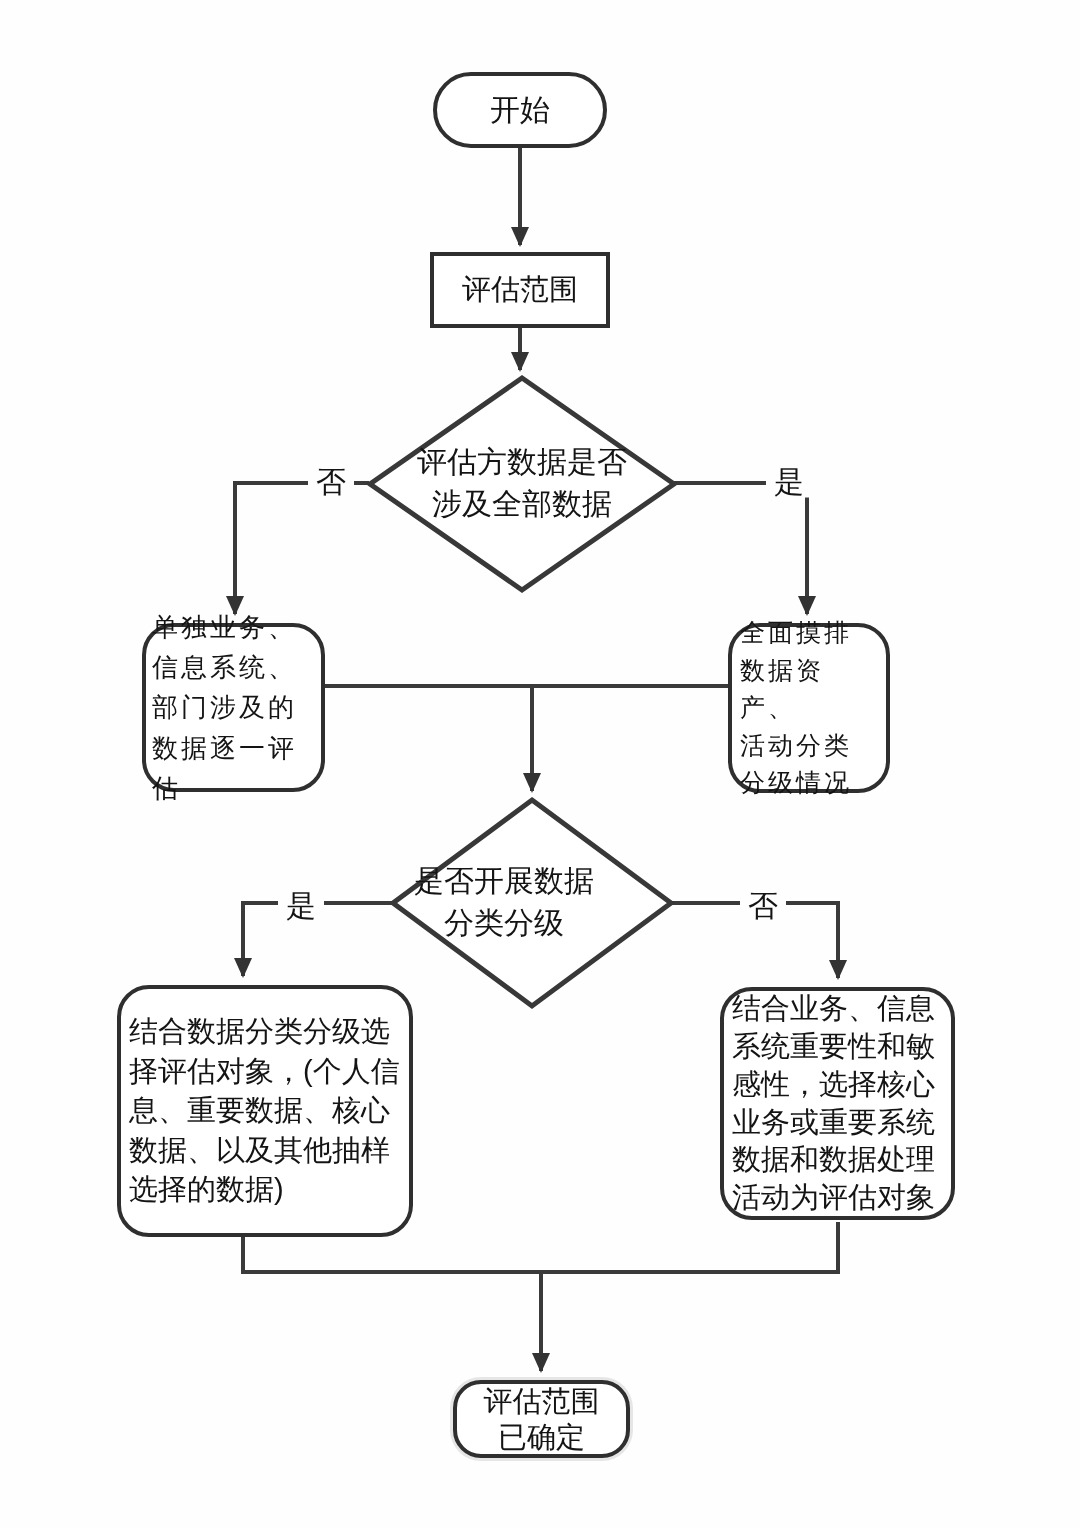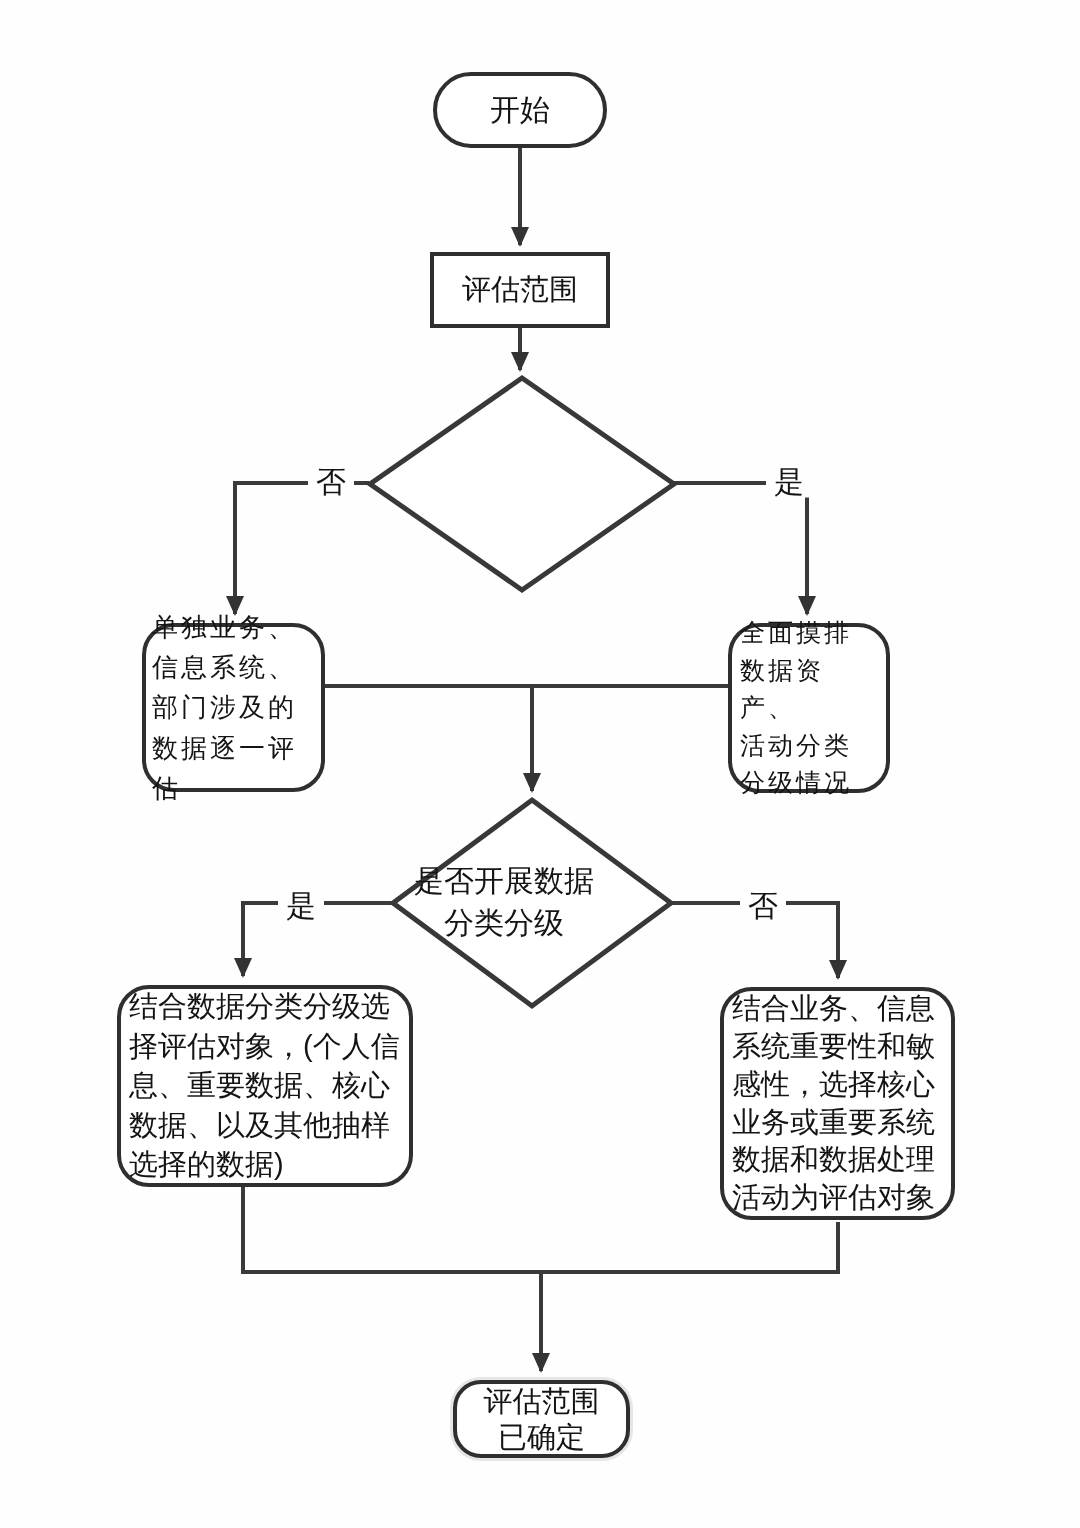--- a/index.html
+++ b/index.html
@@ -125,20 +125,22 @@
   </svg>
 
   <div class="node terminal" style="left:433px; top:72px; width:174px; height:76px;text-align:center;">
     <span class="inner">开始</span>
   </div>
 
   <div class="node process" style="left:430px; top:252px; width:180px; height:76px;">
     <span class="inner">评估范围</span>
   </div>
 
+  <div class="diamond-text" style="left:522px; top:483px;">评估方数据是否
+涉及全部数据</div>
 
   <div class="edge-label" style="left:331px; top:481px;">否</div>
 
   <div class="edge-label" style="left:789px; top:481px;">是</div>
 
   <div class="node textbox b-left1" style="left:142px; top:623px; width:183px; height:169px;">
     <span class="inner">单独业务、
 信息系统、
 部门涉及的
 数据逐一评估</span>
@@ -151,21 +153,21 @@
 分级情况</span>
   </div>
 
   <div class="diamond-text" style="left:504px; top:902px;">是否开展数据
 分类分级</div>
 
   <div class="edge-label" style="left:301px; top:905px;">是</div>
 
   <div class="edge-label" style="left:763px; top:905px;">否</div>
 
-  <div class="node textbox b-left2" style="left:117px; top:985px; width:296px; height:202px;">
+  <div class="node textbox b-left2" style="left:117px; top:985px; width:296px; height:252px;">
     <span class="inner">结合数据分类分级选
 择评估对象，(个人信
 息、重要数据、核心
 数据、以及其他抽样
 选择的数据)</span>
   </div>
 
   <div class="node textbox b-right2" style="left:720px; top:987px; width:235px; height:233px;">
     <span class="inner">结合业务、信息
 系统重要性和敏

